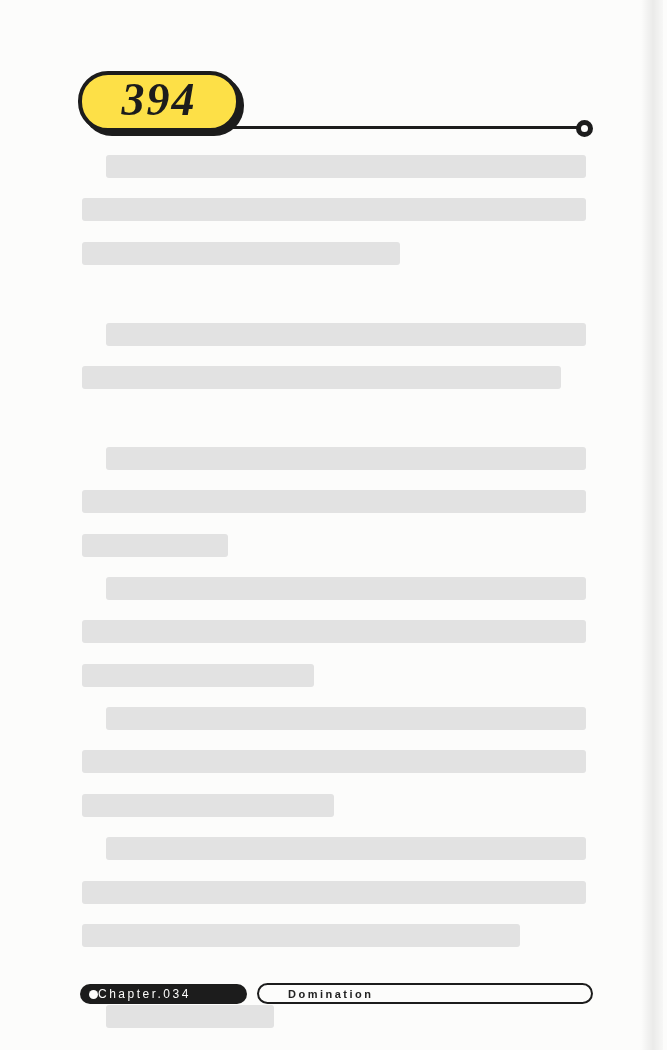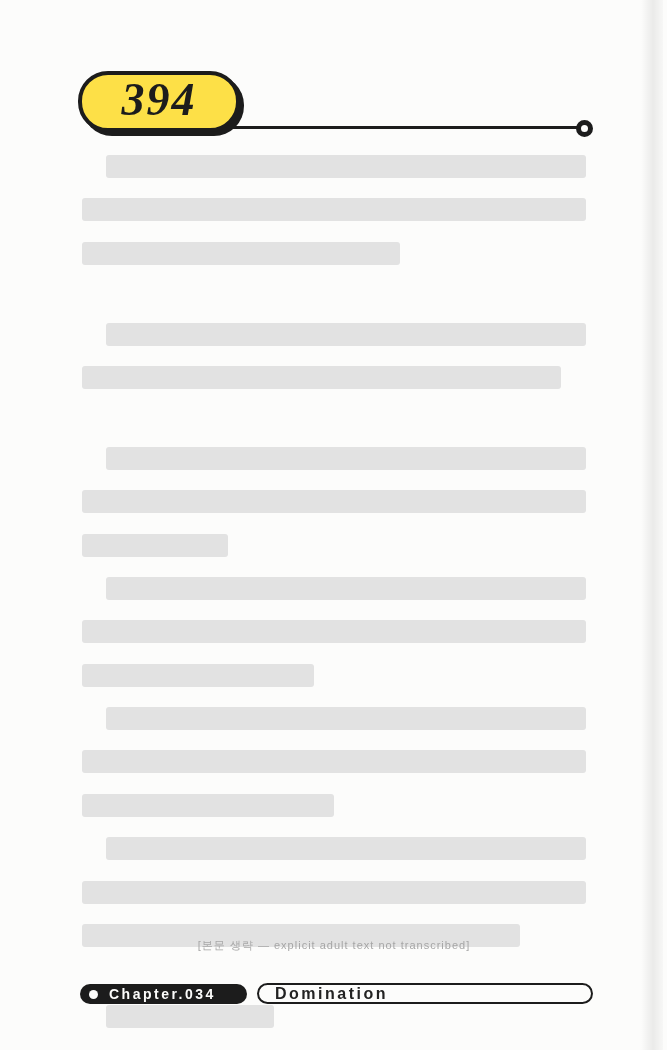--- a/index.html
+++ b/index.html
@@ -69,35 +69,35 @@
     background: #1c1c1c; border-radius: 10px;
     display: flex; align-items: center;
   }
   .chapter-pill .dot {
     width: 9px; height: 9px; background: #fcfcfb;
     border-radius: 50%; margin-left: 9px; flex: 0 0 auto;
   }
   .chapter-pill .label {
     color: #fcfcfb;
     font-family: "Liberation Sans", sans-serif;
-    font-size: 14px; font-weight: 700; letter-spacing: 2.5px;
-    margin-left: 11px; white-space: nowrap;
+    font-size: 12px; font-weight: 400; letter-spacing: 2.5px;
+    white-space: nowrap;
   }
   .series-pill {
     position: absolute; left: 257px; top: 983px;
     width: 332px; height: 17px;
     background: #fcfcfb;
     border: 2px solid #1c1c1c; border-radius: 11px;
     display: flex; align-items: center;
   }
   .series-pill .label {
     color: #222;
     font-family: "Liberation Sans", sans-serif;
-    font-size: 16px; font-weight: 700; letter-spacing: 2.5px;
-    white-space: nowrap; padding-left: 16px;
+    font-size: 11px; font-weight: 700; letter-spacing: 2.5px;
+    margin-left: 13px; white-space: nowrap; padding-left: 16px;
   }
 </style>
 </head>
 <body>
 
 <div class="page">
 
   <div>
     <div class="badge">
       <span class="num">394</span>
@@ -159,21 +159,20 @@
       </div>
       <div class="line">
         <div class="bar" style="width: 87%;"></div>
       </div>
       <div class="line"></div>
       <div class="line">
         <div class="bar" style="width: calc(38% - 24px); margin-left: 24px;"></div>
       </div>
     </div>
 
-  <div class="note">[본문 생략 — explicit adult text not transcribed]</div>
 
   <div>
     <div class="chapter-pill">
       <span class="dot"></span>
       <span class="label">Chapter.034</span>
     </div>
     <div class="series-pill">
       <span class="label">Domination</span>
     </div>
   </div>

